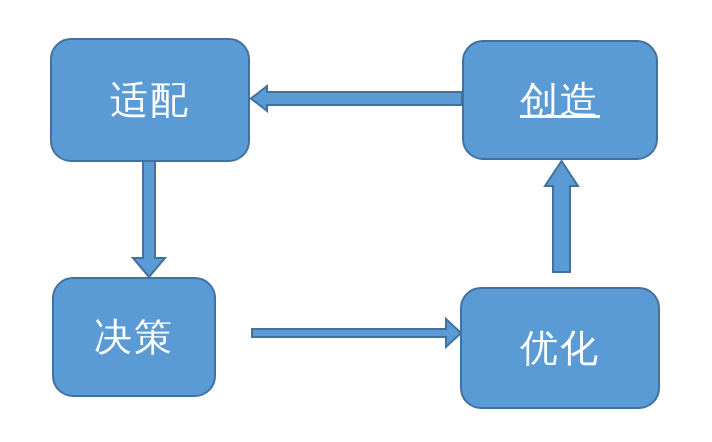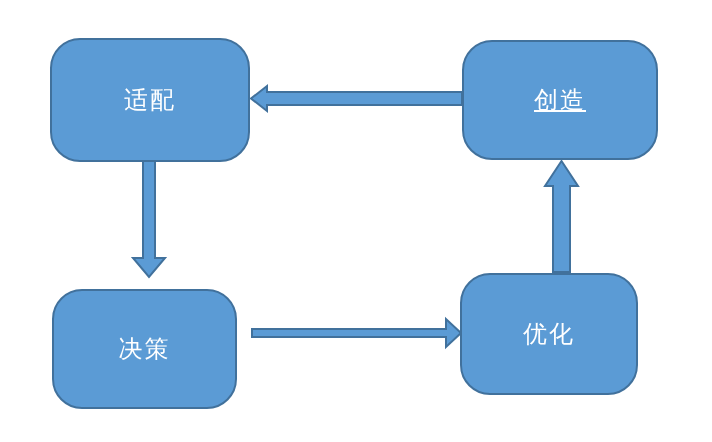--- a/index.html
+++ b/index.html
@@ -28,30 +28,30 @@
     stroke-width: 2;
   }
   .node {
     position: absolute;
     box-sizing: border-box;
     display: flex;
     align-items: center;
     justify-content: center;
     background: var(--node-fill, #5b9bd5);
     border: 2.5px solid var(--node-border, #41719c);
-    border-radius: 30px;
+    border-radius: 21px;
     color: var(--text, #ffffff);
-    font-size: 24px;
+    font-size: 38px;
     letter-spacing: 2px;
     user-select: none;
   }
   .node-adapt    { left: 50px;  top: 38px;  width: 200px; height: 124px; }
   .node-create   { left: 462px; top: 40px;  width: 196px; height: 120px; text-decoration: underline; }
-  .node-decide   { left: 52px;  top: 277px; width: 185px; height: 120px; margin-top: 12px; }
-  .node-optimize { left: 460px; top: 273px; width: 178px; height: 122px; }
+  .node-decide   { left: 52px;  top: 277px; width: 164px; height: 120px; }
+  .node-optimize { left: 460px; top: 287px; width: 200px; height: 122px; }
 </style>
 </head>
 <body>
 
 <div class="canvas">
 
   <svg class="arrows-layer" width="712" height="442" viewBox="0 0 712 442" aria-hidden="true">
     <polygon class="arrow" points="462,92 267,92 267,86 251,98.5 267,111 267,105 462,105"></polygon>
     <polygon class="arrow" points="143,161 155,161 155,258 165,258 149,277 133,258 143,258"></polygon>
     <polygon class="arrow" points="252,329 446,329 446,319 461,333 446,347 446,337 252,337"></polygon>

